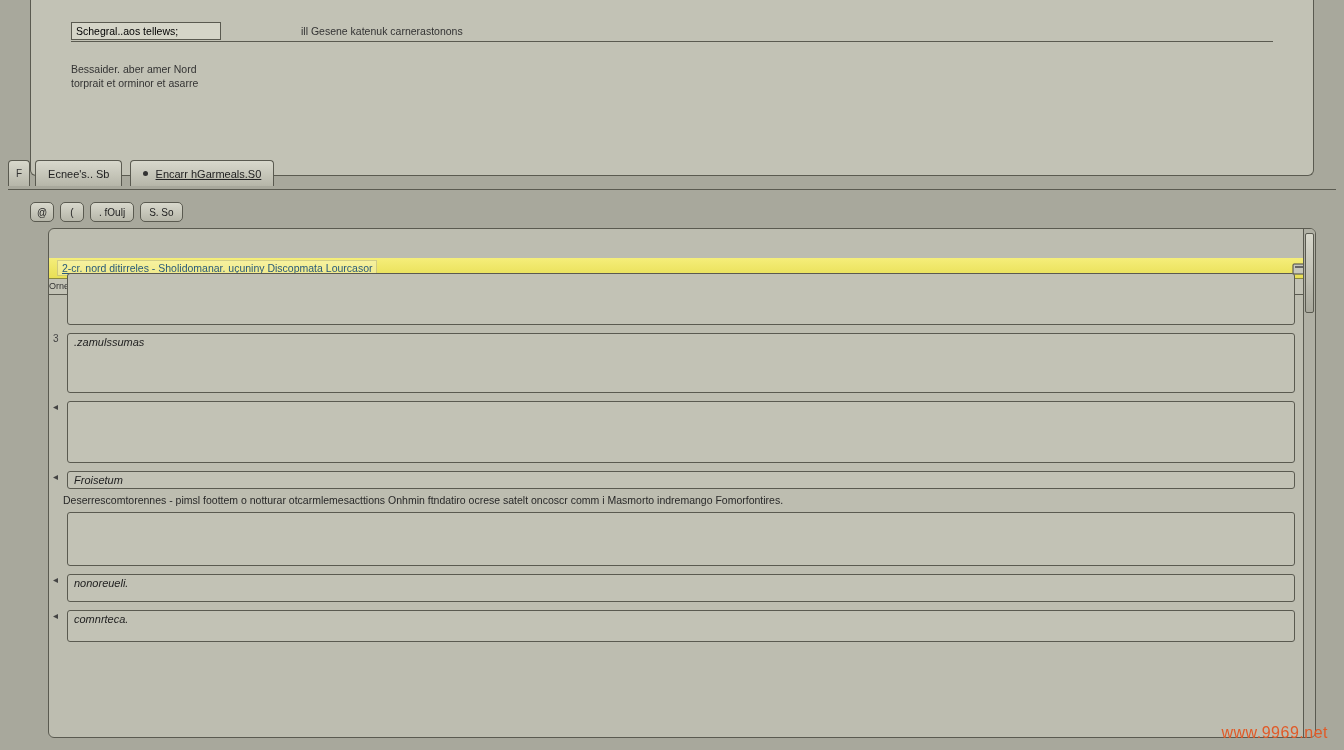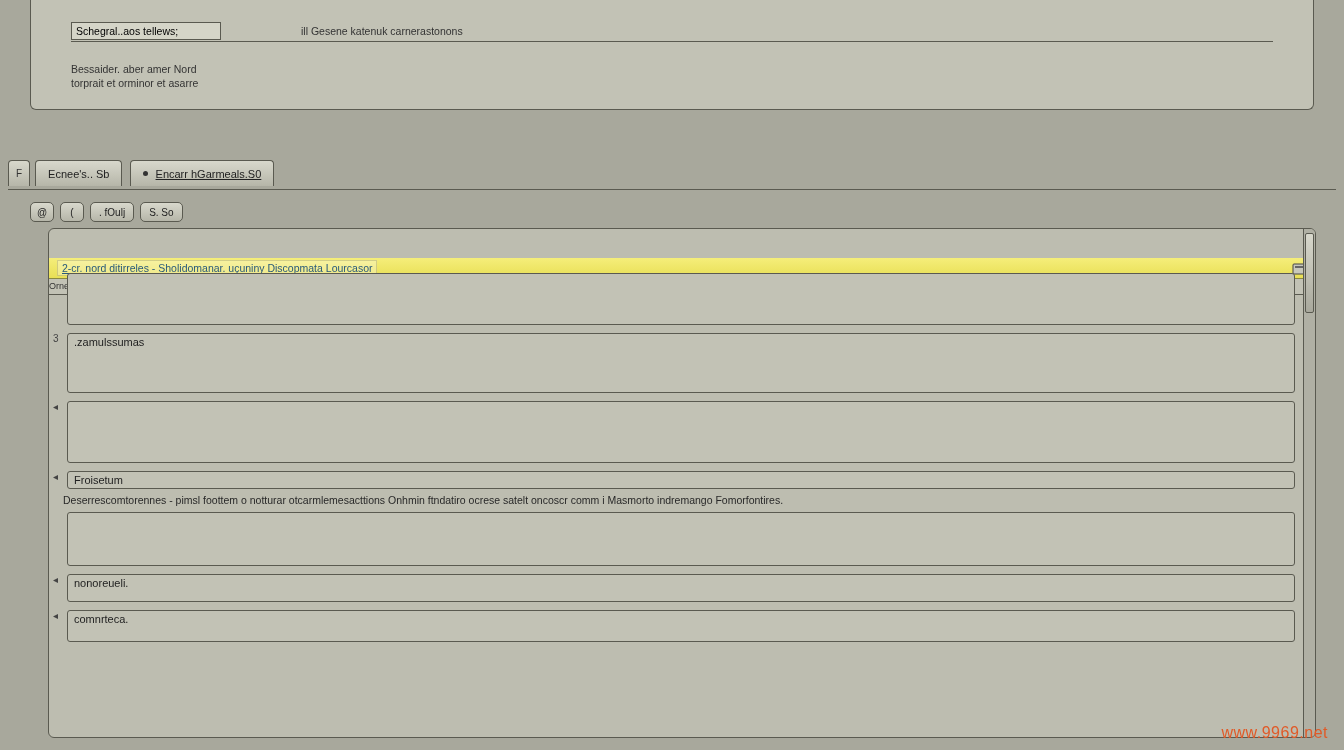--- a/index.html
+++ b/index.html
@@ -11,21 +11,21 @@
     font-size: 11px;
     color: #222;
     overflow: hidden;
     position: relative;
   }
 
   
   .top-panel {
     position: absolute;
     left: 30px; right: 30px; top: 0;
-    height: 110px;
+    height: 176px;
     background: #c2c2b5;
     border: 1px solid #5a5a50;
     border-top: none;
     border-radius: 0 0 6px 6px;
   }
   .top-row1 {
     margin: 26px 40px 0 40px;
     height: 16px;
     border-bottom: 1px solid #5a5a50;
     position: relative;
@@ -188,20 +188,21 @@
     width: 100%;
     border: 1px solid #5a5a50;
     border-radius: 3px;
     background: #c2c2b5;
     font-size: 11px;
     color: #222;
     padding: 2px 6px;
     resize: none;
     font-family: inherit;
     overflow: hidden;
+    font-style: italic;
   }
   .below-text {
     margin: 0 8px 4px 14px;
     font-size: 10.5px;
     color: #282828;
     line-height: 15px;
   }
 
   
   .vscroll {

